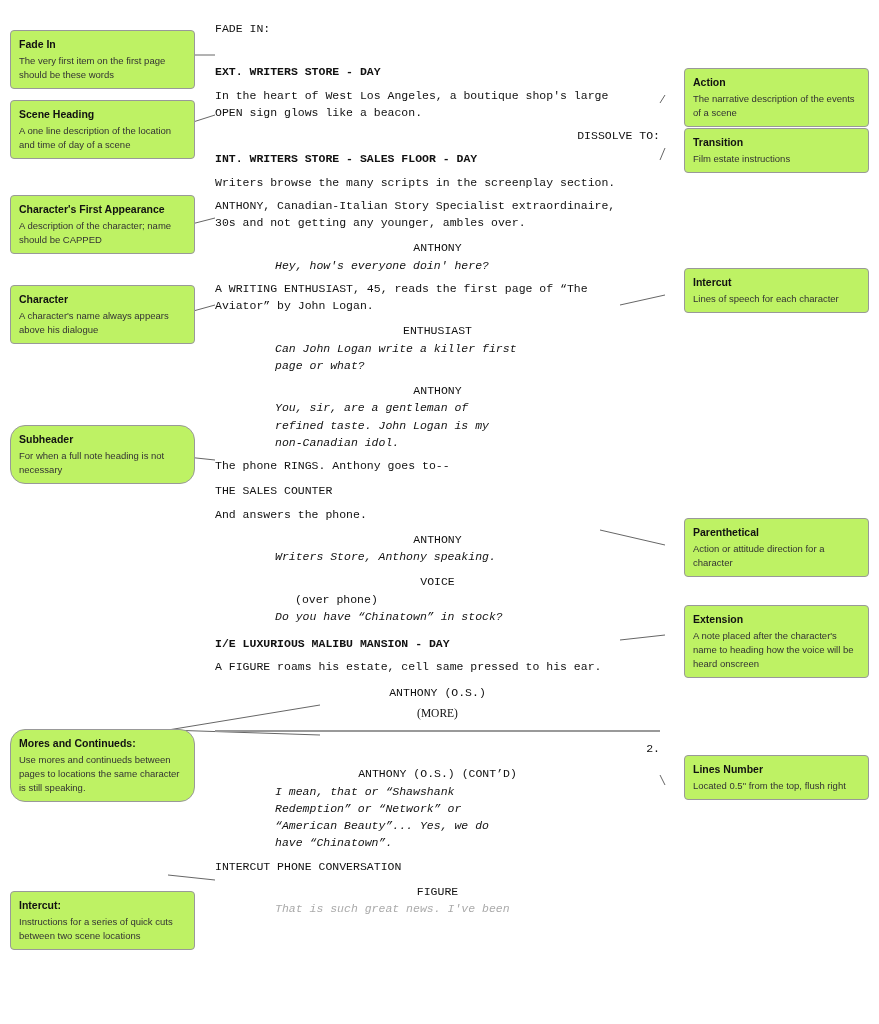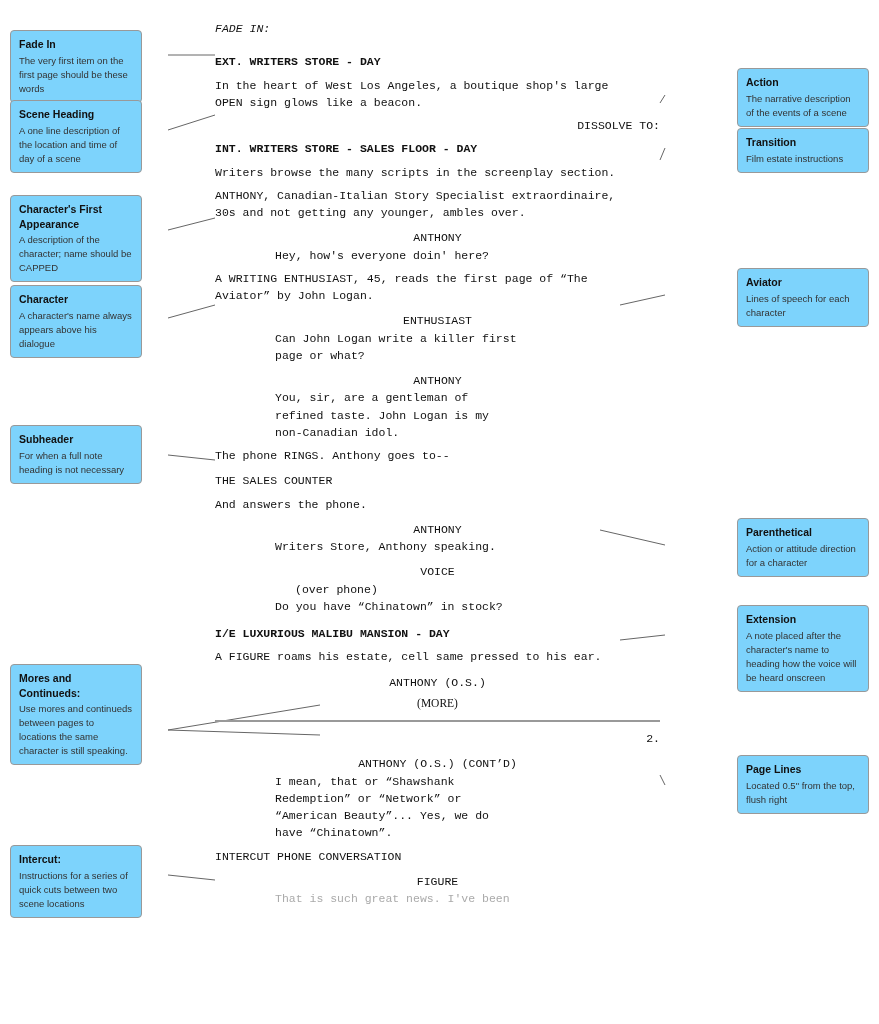--- a/index.html
+++ b/index.html
@@ -50,20 +50,21 @@
     }
 
     .screenplay .character-name {
       text-align: center;
       margin-top: 8px;
       margin-bottom: 0;
     }
 
     .screenplay .dialogue {
       margin: 0 60px 6px 60px;
+      font-style: italic;
     }
 
     .screenplay .parenthetical {
       margin: 0 80px 0 80px;
     }
 
     .screenplay .subheader {
       margin: 8px 0 4px 0;
       font-weight: normal;
     }
@@ -79,28 +80,28 @@
       margin: 4px 0;
     }
 
     .screenplay .intercut {
       margin: 6px 0;
     }
 
     
     .annotation {
       position: absolute;
-      background: #7dd3fc;
+      background: #bef264;
       border: 1px solid #999;
       border-radius: 4px;
       padding: 6px 8px;
       font-family: Arial, Helvetica, sans-serif;
       font-size: 10px;
       line-height: 1.4;
-      width: 132px;
+      width: 185px;
     }
 
     .annotation .ann-title {
       font-weight: bold;
       font-size: 10.5px;
       display: block;
       margin-bottom: 2px;
     }
 
     .annotation .ann-desc {
@@ -177,68 +178,68 @@
   <div class="annotation ann-left" style="top: 195px;">
     <span class="ann-title">Character's First Appearance</span>
     <span class="ann-desc">A description of the character; name should be CAPPED</span>
   </div>
 
   <div class="annotation ann-left" style="top: 285px;">
     <span class="ann-title">Character</span>
     <span class="ann-desc">A character's name always appears above his dialogue</span>
   </div>
 
-  <div class="annotation ann-left" style="top: 425px;">
+  <div class="annotation ann-left" style="top: 425px; border-radius: 15px;">
     <span class="ann-title">Subheader</span>
     <span class="ann-desc">For when a full note heading is not necessary</span>
   </div>
 
-  <div class="annotation ann-left" style="top: 664px;">
+  <div class="annotation ann-left" style="top: 729px; border-radius: 15px;">
     <span class="ann-title">Mores and Continueds:</span>
     <span class="ann-desc">Use mores and continueds between pages to locations the same character is still speaking.</span>
   </div>
 
-  <div class="annotation ann-left" style="top: 845px;">
+  <div class="annotation ann-left" style="top: 891px;">
     <span class="ann-title">Intercut:</span>
     <span class="ann-desc">Instructions for a series of quick cuts between two scene locations</span>
   </div>
 
   <div class="annotation ann-right" style="top: 68px;">
     <span class="ann-title">Action</span>
     <span class="ann-desc">The narrative description of the events of a scene</span>
   </div>
 
   <div class="annotation ann-right" style="top: 128px;">
     <span class="ann-title">Transition</span>
     <span class="ann-desc">Film estate instructions</span>
   </div>
 
   <div class="annotation ann-right" style="top: 268px;">
-    <span class="ann-title">Aviator</span>
+    <span class="ann-title">Intercut</span>
     <span class="ann-desc">Lines of speech for each character</span>
   </div>
 
   <div class="annotation ann-right" style="top: 518px;">
     <span class="ann-title">Parenthetical</span>
     <span class="ann-desc">Action or attitude direction for a character</span>
   </div>
 
   <div class="annotation ann-right" style="top: 605px;">
     <span class="ann-title">Extension</span>
     <span class="ann-desc">A note placed after the character's name to heading how the voice will be heard onscreen</span>
   </div>
 
   <div class="annotation ann-right" style="top: 755px;">
-    <span class="ann-title">Page Lines</span>
+    <span class="ann-title">Lines Number</span>
     <span class="ann-desc">Located 0.5" from the top, flush right</span>
   </div>
 
   <div class="screenplay" style="left:215px; top:20px; width:445px;">
 
-    <div class="fade-in" style="margin-bottom:16px;font-style:italic;">
+    <div class="fade-in" style="margin-bottom:26px;">
       <span>FADE IN:</span>
     </div>
 
     <div class="scene-heading">EXT. WRITERS STORE - DAY</div>
 
     <div class="action">In the heart of West Los Angeles, a boutique shop's large<br>OPEN sign glows like a beacon.</div>
 
     <div class="transition">DISSOLVE TO:</div>
 
     <div class="scene-heading">INT. WRITERS STORE - SALES FLOOR - DAY</div>

